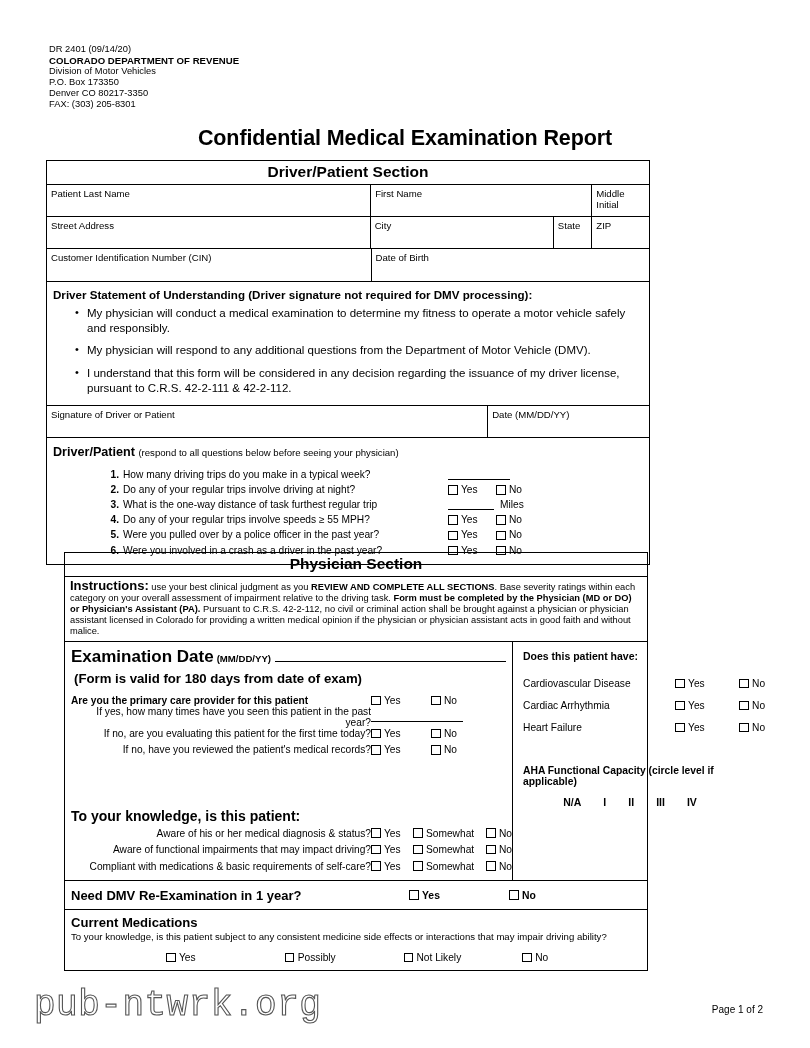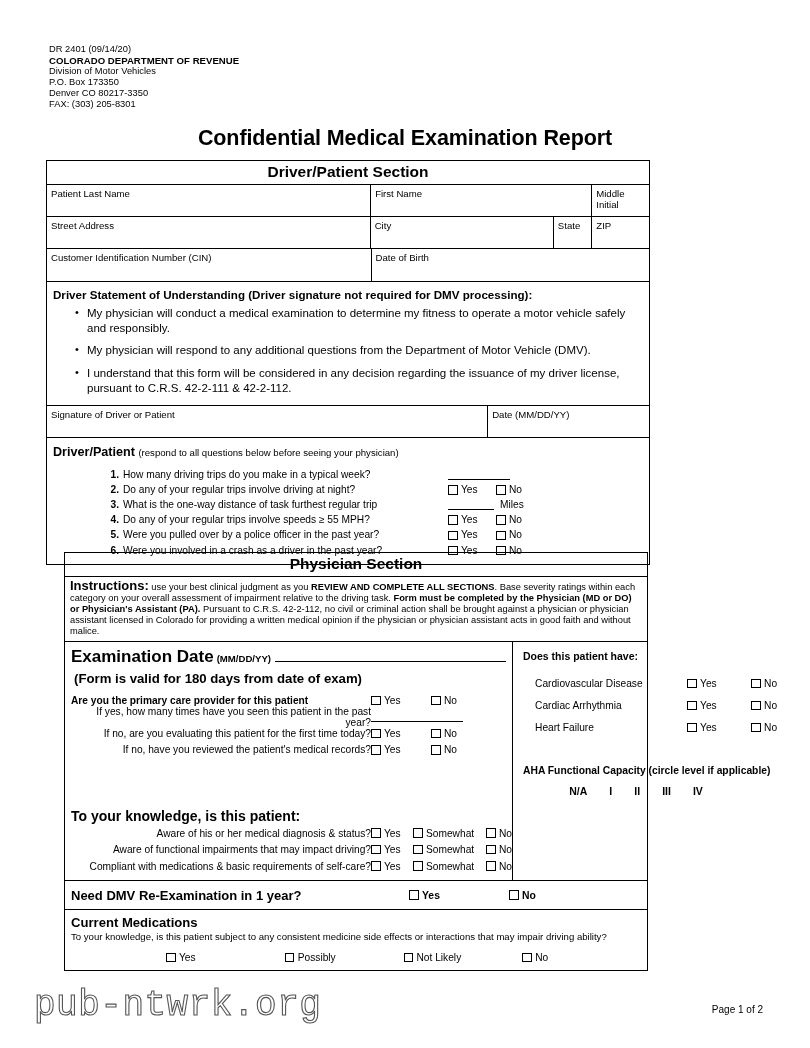--- a/index.html
+++ b/index.html
@@ -188,21 +188,20 @@
     padding: 2px 0 1px 6px;
     margin-top: 48px;
   }
 
   .dph-title { font-size: 10.5px; font-weight: bold; margin-bottom: 10px; }
   .dph-row {
     display: flex;
     align-items: center;
     height: 22px;
     font-size: 10.2px;
-    margin-left: 12px;
   }
   .dph-row .name { width: 152px; flex: none; }
 
   .aha-title {
     font-size: 10.3px;
     font-weight: bold;
     margin-top: 27px;
   }
   .aha-levels {
     display: flex;

